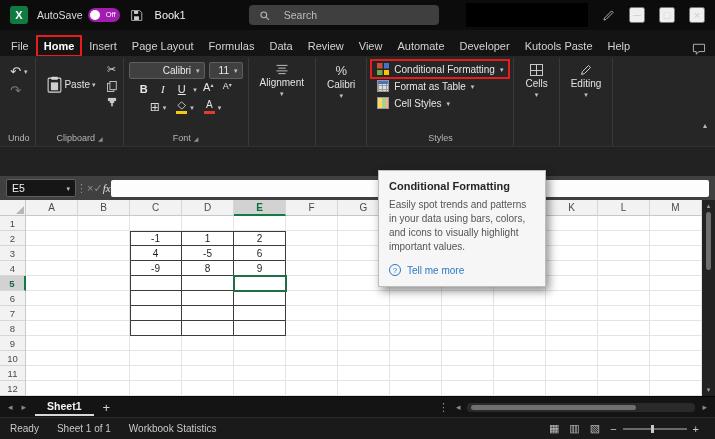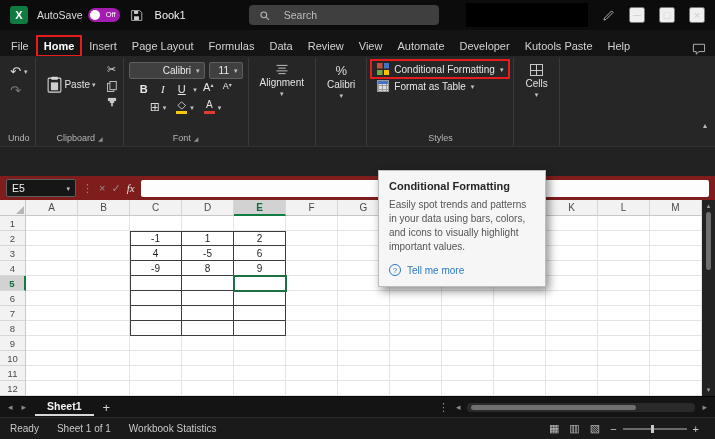--- a/index.html
+++ b/index.html
@@ -63,21 +63,21 @@
     linear-gradient(#4472c4,#4472c4) 6.5px 0/5.5px 5.5px no-repeat,
     linear-gradient(#70ad47,#70ad47) 0 6.5px/5.5px 5.5px no-repeat,
     linear-gradient(#ffc000,#ffc000) 6.5px 6.5px/5.5px 5.5px no-repeat}
   .tbl-ico{width:12px;height:12px;display:inline-block;border:1px solid #9a9a9a;background-color:#ddd;background-image:linear-gradient(#4472c4,#4472c4),repeating-linear-gradient(90deg,#9a9a9a 0 1px,transparent 1px 4px),repeating-linear-gradient(#9a9a9a 0 1px,transparent 1px 4px);background-size:100% 3px,100% 100%,100% 100%;background-repeat:no-repeat,repeat,repeat}
   .cs-ico{width:12px;height:12px;display:inline-block;border:1px solid #9a9a9a;background:linear-gradient(90deg,#ffd966 0 4px,#a9d18e 4px 8px,#f4b183 8px)}
   .cells-ico{width:13px;height:12px;display:inline-block;border:1px solid #c9c9c9;background-image:linear-gradient(#c9c9c9,#c9c9c9),linear-gradient(90deg,#c9c9c9,#c9c9c9);background-size:100% 1px,1px 100%;background-position:center,center;background-repeat:no-repeat}
   .ribbon-collapse{position:absolute;right:8px;bottom:16px;color:#b9b9b9;font-size:8px}
   .ribbon-gap{height:30px;background:#222;border-top:1px solid #303030;flex:0 0 auto}
 
   
-  .formulabar{height:24px;background:#7f1d1d;display:flex;align-items:center;gap:6px;padding:0 6px;flex:0 0 auto}
+  .formulabar{height:24px;background:#404040;display:flex;align-items:center;gap:0;padding:0 6px;flex:0 0 auto}
   .namebox{width:70px;height:18px;background:#161616;border:1px solid #5e5e5e;border-radius:2px;color:#f0f0f0;font-size:10.5px;display:flex;align-items:center;justify-content:space-between;padding:0 5px;font-family:inherit;cursor:pointer}
   .fbicon{color:#8d8d8d;font-size:11px;background:none;border:none;cursor:pointer;font-family:inherit}
   .fx{color:#e0e0e0;font-style:italic;font-family:"Liberation Serif",serif;font-size:11px}
   .fx-input{flex:1;height:17px;background:#fdfdfd;border:none;border-radius:2px;font-size:10px;padding:0 6px;font-family:inherit}
 
   
   .sheet{height:196px;background:#fff;position:relative;flex:0 0 auto}
   .gridwrap{position:absolute;left:0;top:0;right:13px;bottom:0;overflow:hidden;background:#fff}
   .grow{display:flex}
   .corner{width:26px;height:16px;background:#f2f2f2;border-right:1px solid #c8c8c8;border-bottom:1px solid #c8c8c8;position:relative;flex:0 0 auto}
@@ -317,32 +317,46 @@
         <button class="style-btn annotated">
           <span class="cf-ico"></span>
           <span>Conditional Formatting</span>
           <span class="chev">▾</span>
         </button>
         <button class="style-btn">
           <span class="tbl-ico"></span>
           <span>Format as Table</span>
           <span class="chev">▾</span>
         </button>
+        <button class="style-btn">
+          <span class="cs-ico"></span>
+          <span>Cell Styles</span>
+          <span class="chev">▾</span>
+        </button>
       </div>
       <div class="rlabel">Styles</div>
     </div>
 
     <div class="rgroup">
       <button class="stackbtn">
         <span class="cells-ico"></span>
         <span>Cells</span>
         <span class="chev">▾</span>
       </button>
     </div>
 
+    <div class="rgroup">
+      <button class="stackbtn">
+        <svg width="12" height="12" viewBox="0 0 12 12">
+            <path d="M1.5 10.5l1-3 6-6 2 2-6 6z" fill="none" stroke="#c9c9c9"></path>
+          </svg>
+        <span>Editing</span>
+        <span class="chev">▾</span>
+      </button>
+    </div>
 
 
     <span class="ribbon-collapse">▴</span>
   </div>
 
   <div class="ribbon-gap"></div>
 
   <div class="formulabar">
     <button class="namebox">
       <span>E5</span>

